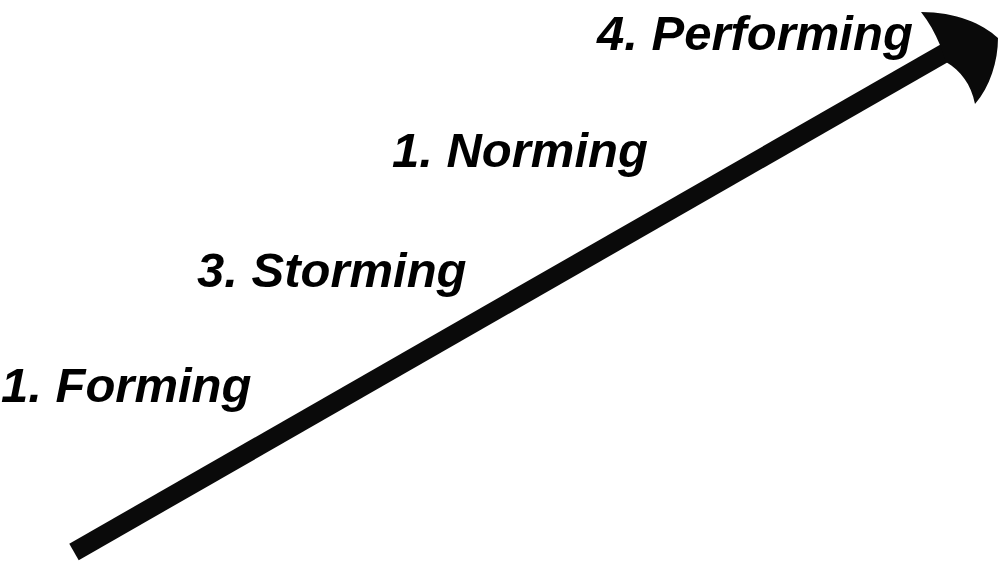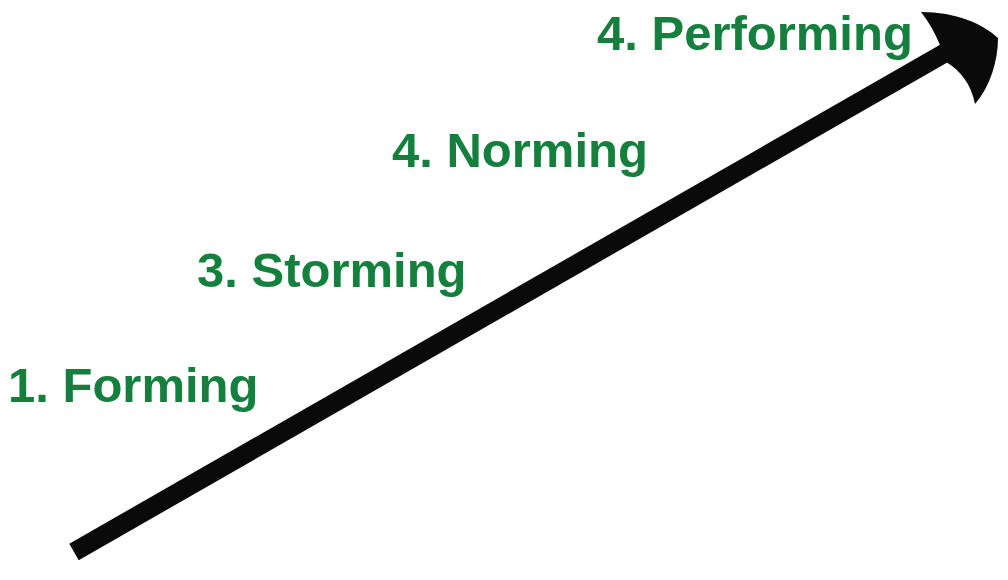--- a/index.html
+++ b/index.html
@@ -14,24 +14,25 @@
     background: #ffffff;
     overflow: hidden;
     font-family: "Liberation Sans", sans-serif;
   }
   .stage-label {
     position: absolute;
     font-weight: 700;
     font-size: 49px;
     line-height: 1;
     letter-spacing: 0px;
-    color: #15803d;
+    color: #000000;
     white-space: nowrap;
+    font-style: italic;
   }
-  .stage-1 { left: 8px;   top: 361px; }
+  .stage-1 { left: 1px;   top: 361px; }
   .stage-2 { left: 197px; top: 246px; }
   .stage-3 { left: 392px; top: 126px; }
   .stage-4 { left: 597px; top: 9px;   }
   .arrow-svg {
     position: absolute;
     left: 0;
     top: 0;
     width: 1008px;
     height: 580px;
   }
@@ -51,17 +52,17 @@
              C 971 84 961 71 946 62
              L 940 45
              C 935 33 929 22 921 12
              Z" fill="#0a0a0a"></path>
   </svg>
 
   <span class="stage-label stage-1">1. Forming</span>
 
   <span class="stage-label stage-2">3. Storming</span>
 
-  <span class="stage-label stage-3">4. Norming</span>
+  <span class="stage-label stage-3">1. Norming</span>
 
   <span class="stage-label stage-4">4. Performing</span>
 
 </div>
 
 </body></html>

